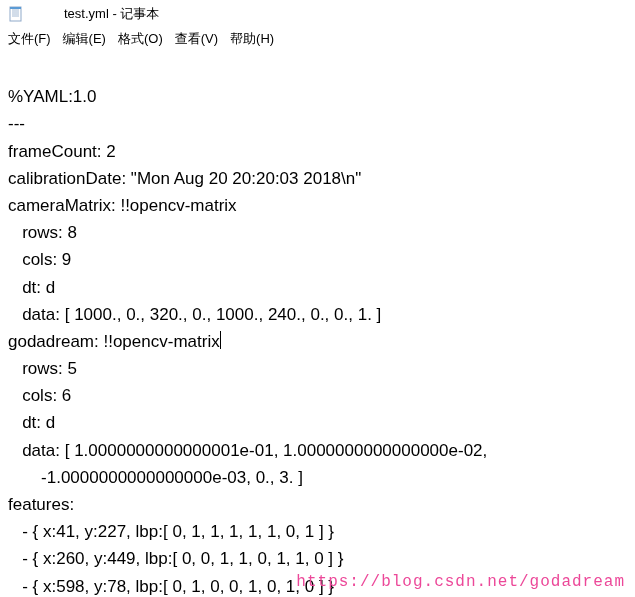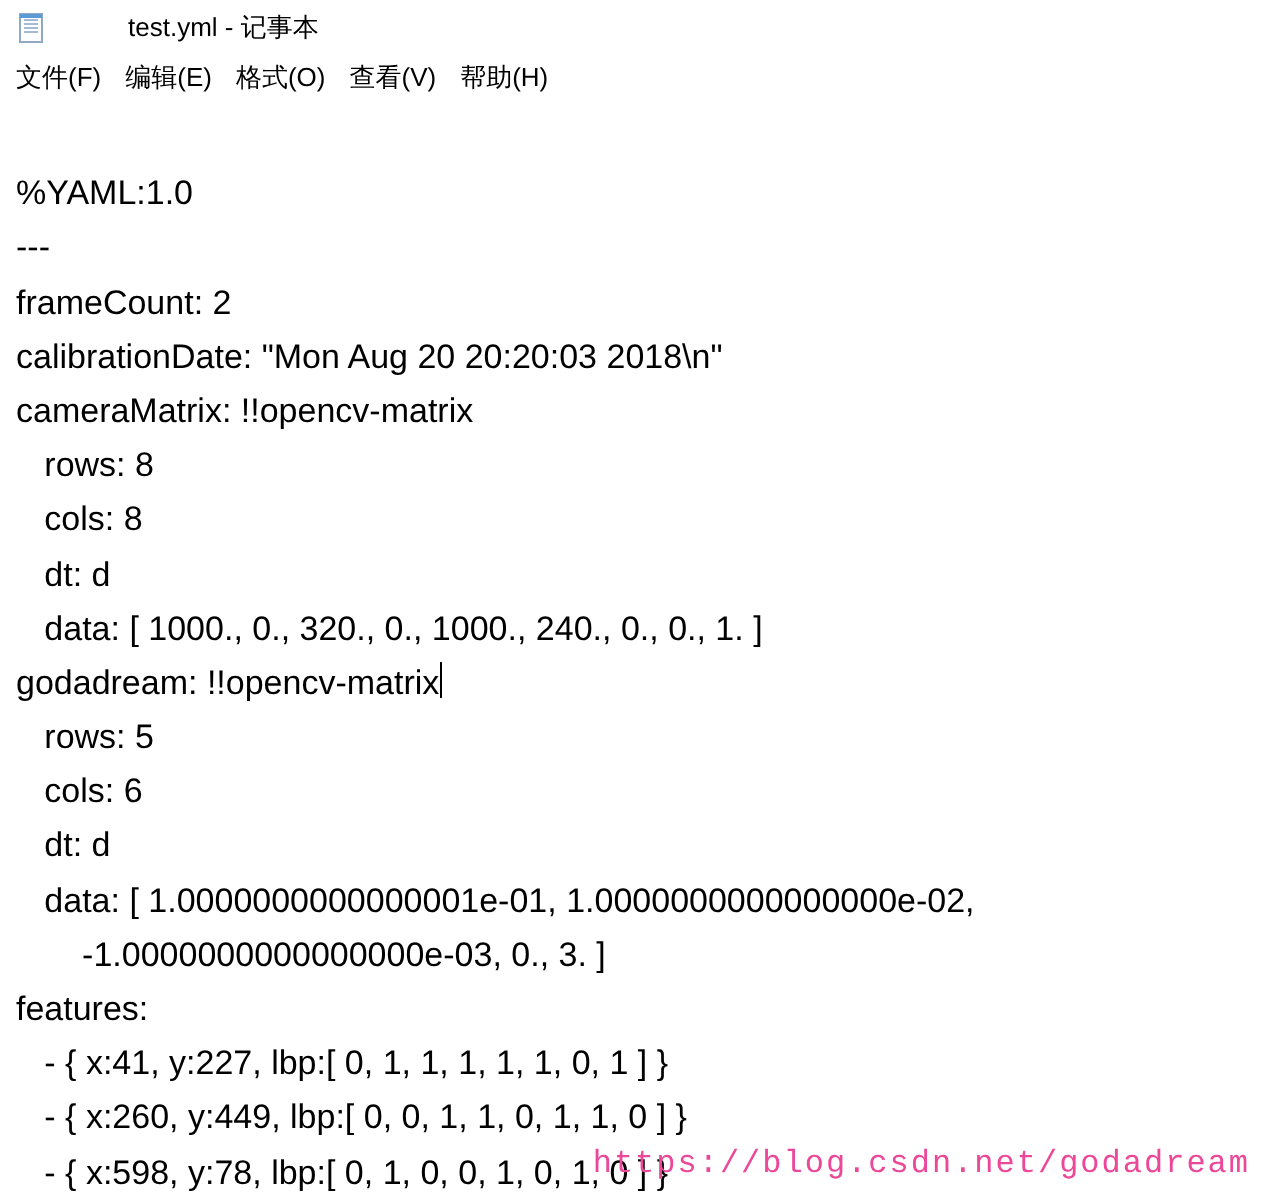--- a/index.html
+++ b/index.html
@@ -109,21 +109,21 @@
   <span class="menu-item">帮助(H)</span>
 </div>
 
 <div class="content">
 <span>%YAML:1.0</span>
 <span>---</span>
 <span>frameCount: 2</span>
 <span>calibrationDate: "Mon Aug 20 20:20:03 2018\n"</span>
 <span>cameraMatrix: !!opencv-matrix</span>
 <span>   rows: 8</span>
-<span>   cols: 8</span>
+<span>   cols: 9</span>
 <span>   dt: d</span>
 <span>   data: [ 1000., 0., 320., 0., 1000., 240., 0., 0., 1. ]</span>
 <span class="cursor-line"><span>godadream: !!opencv-matrix</span><span class="text-cursor"></span></span>
 <span>   rows: 5</span>
 <span>   cols: 6</span>
 <span>   dt: d</span>
 <span>   data: [ 1.0000000000000001e-01, 1.0000000000000000e-02,</span>
 <span>       -1.0000000000000000e-03, 0., 3. ]</span>
 <span>features:</span>
 <span>   - { x:41, y:227, lbp:[ 0, 1, 1, 1, 1, 1, 0, 1 ] }</span>

